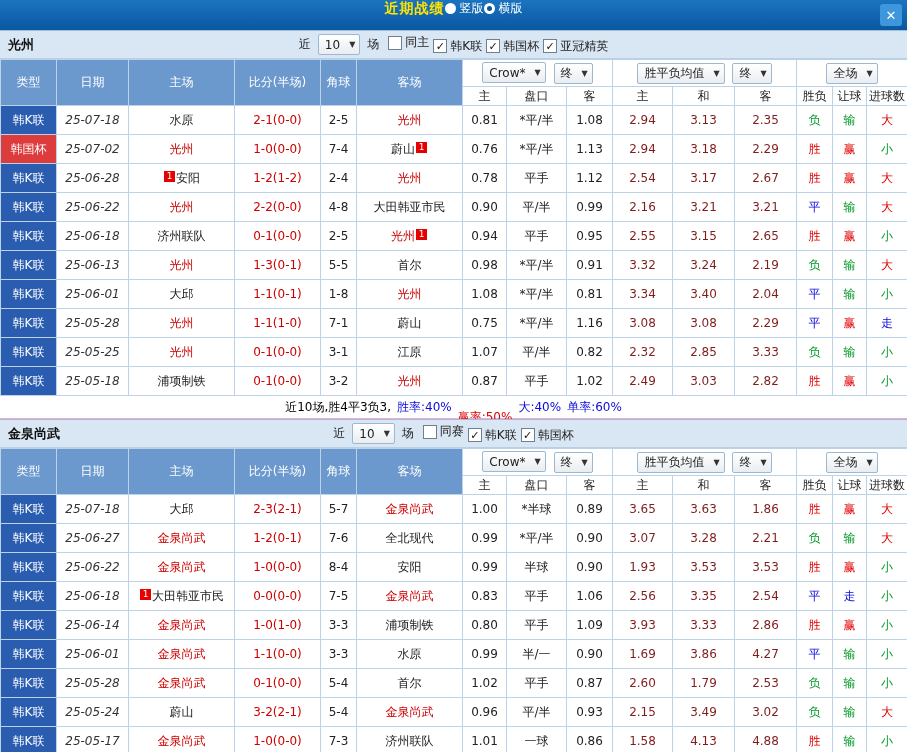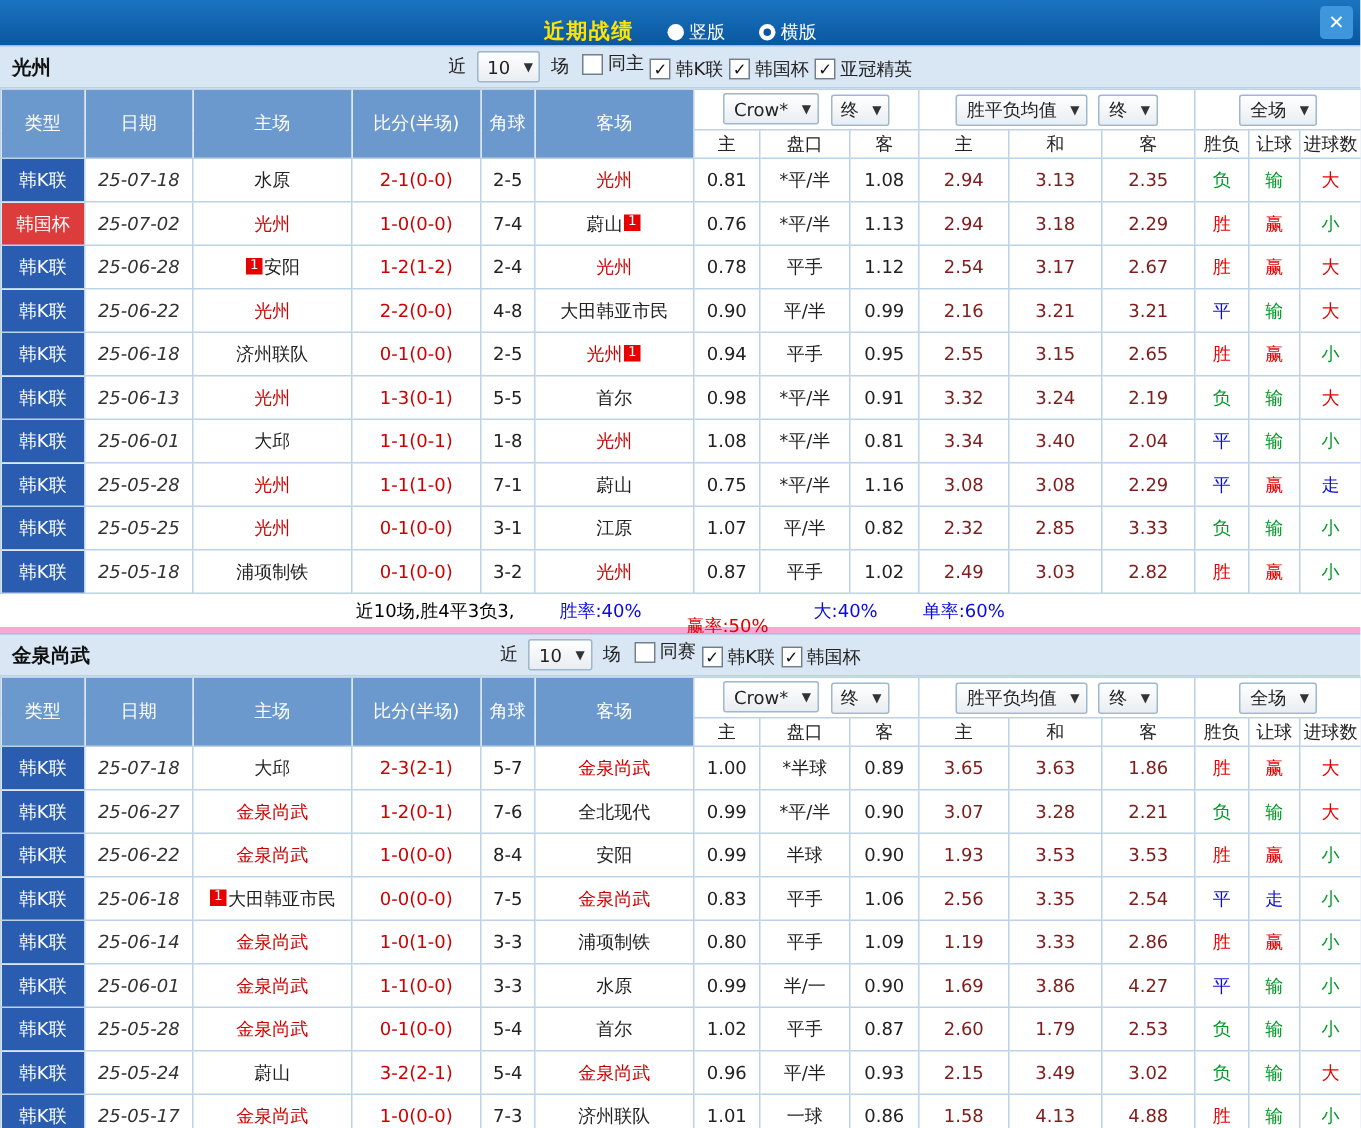--- a/index.html
+++ b/index.html
@@ -1,20 +1,20 @@
 <!DOCTYPE html>
 <html><head>
 <meta charset="utf-8">
 <style>
   html,body{margin:0;padding:0;}
   body{width:907px;height:752px;overflow:hidden;background:#fff;color:#222;
        font-family:"DejaVu Sans","Liberation Sans",sans-serif;font-size:12px;}
   
   .titlebar{height:30px;background:linear-gradient(180deg,#1b74c0,#0a57a0);
-            display:flex;align-items:flex-end;justify-content:center;gap:22px;position:relative;}
+            display:flex;align-items:flex-start;justify-content:center;gap:0;position:relative;}
   .tb-title{color:#ffe400;font-weight:bold;font-size:14px;letter-spacing:1px;}
   .radio-wrap{display:inline-flex;align-items:center;gap:4px;color:#fff;cursor:pointer;font-size:12px;}
   .radio{width:11px;height:11px;border-radius:50%;background:#fff;position:relative;display:inline-block;}
   .radio.sel::after{content:"";position:absolute;left:3px;top:3px;width:5px;height:5px;border-radius:50%;background:#0a57a0;}
   .close-btn{position:absolute;right:5px;top:4px;width:22px;height:22px;background:#3e97dd;border-radius:3px;
              color:#fff;display:flex;align-items:center;justify-content:center;font-size:13px;font-weight:bold;cursor:pointer;}
   
   .section-bar{height:27px;background:#d9e6f3;position:relative;display:flex;align-items:center;
                border-bottom:1px solid #b9cfe4;border-top:1px solid #9fbeda;}
   .team-name{position:absolute;left:8px;font-weight:bold;font-size:13px;color:#111;}
@@ -37,21 +37,21 @@
   td.date{color:#333;font-style:italic;}
   td.score{color:#cc0000;}
   td.corner{color:#222;}
   td.asia{color:#222;}
   td.euro{color:#7f1d1d;}
   td.res{font-weight:normal;}
   .focus{color:#cc0000;}
   .badge{display:inline-block;min-width:11px;height:11px;line-height:11px;background:#e60000;color:#fff;
          font-size:9px;vertical-align:3px;margin:0 1px;text-align:center;}
   .summary{height:22px;display:flex;align-items:center;justify-content:center;
-           border-bottom:4px solid #f9a8d4;font-size:12px;gap:24px;}
+           border-bottom:1px solid #f9a8d4;font-size:12px;}
   .smp{margin:0 3px;}
 </style>
 </head>
 <body>
 
 <div class="titlebar">
   <span class="tb-title">近期战绩</span>
   <label class="radio-wrap">
     <span class="radio"></span>
     <span>竖版</span>
@@ -496,21 +496,21 @@
         <tr class="row">
           <td class="type" style="background: rgb(42, 93, 176);">韩K联</td>
           <td class="date">25-06-14</td>
           <td class="team"><span class="focus">金泉尚武</span></td>
           <td class="score">1-0(1-0)</td>
           <td class="corner">3-3</td>
           <td class="team"><span>浦项制铁</span></td>
           <td class="asia">0.80</td>
           <td class="asia">平手</td>
           <td class="asia">1.09</td>
-          <td class="euro">1.19</td>
+          <td class="euro">3.93</td>
           <td class="euro">3.33</td>
           <td class="euro">2.86</td>
           <td class="res" style="color: rgb(225, 0, 0);">胜</td>
           <td class="res" style="color: rgb(225, 0, 0);">赢</td>
           <td class="res" style="color: rgb(0, 153, 38);">小</td>
         </tr>
         <tr class="row">
           <td class="type" style="background: rgb(42, 93, 176);">韩K联</td>
           <td class="date">25-06-01</td>
           <td class="team"><span class="focus">金泉尚武</span></td>

